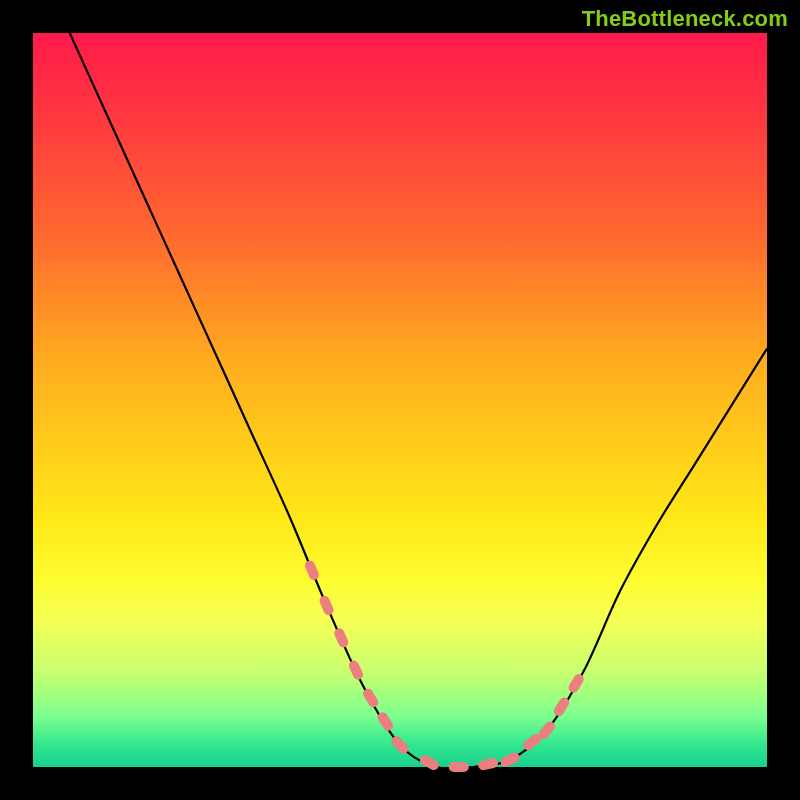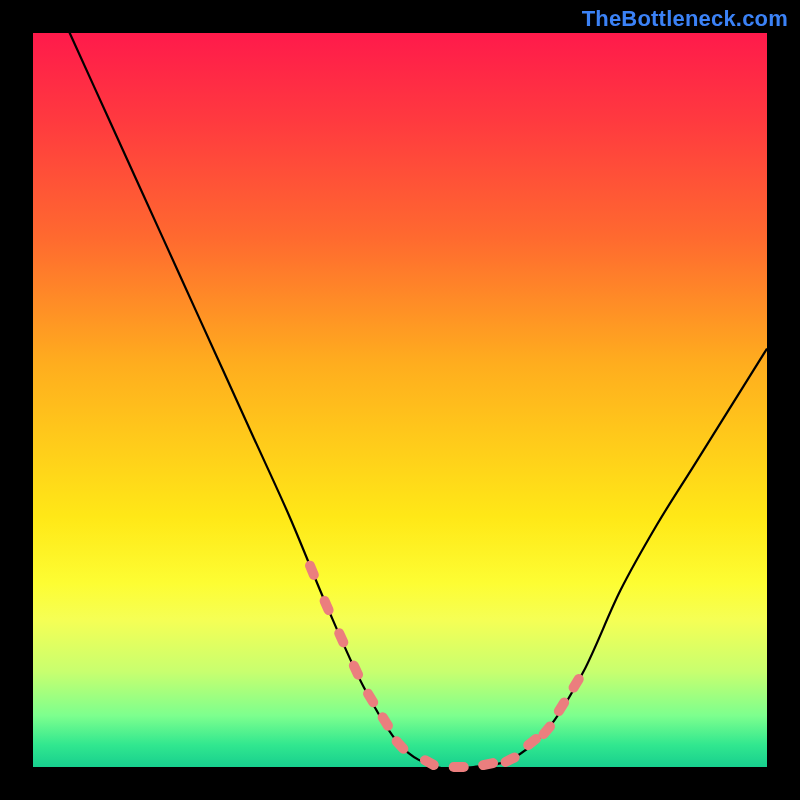--- a/index.html
+++ b/index.html
@@ -47,21 +47,21 @@
     height: 734px;
     overflow: visible;
   }
   .watermark {
     position: absolute;
     top: 6px;
     right: 12px;
     font-family: Arial, Helvetica, sans-serif;
     font-size: 22px;
     font-weight: 600;
-    color: #3b82f6;
+    color: #84cc16;
     letter-spacing: 0.2px;
     user-select: none;
   }
   .curve {
     fill: none;
     stroke: #000;
     stroke-width: 2.2;
   }
   .marker {
     fill: #eb7e7e;

